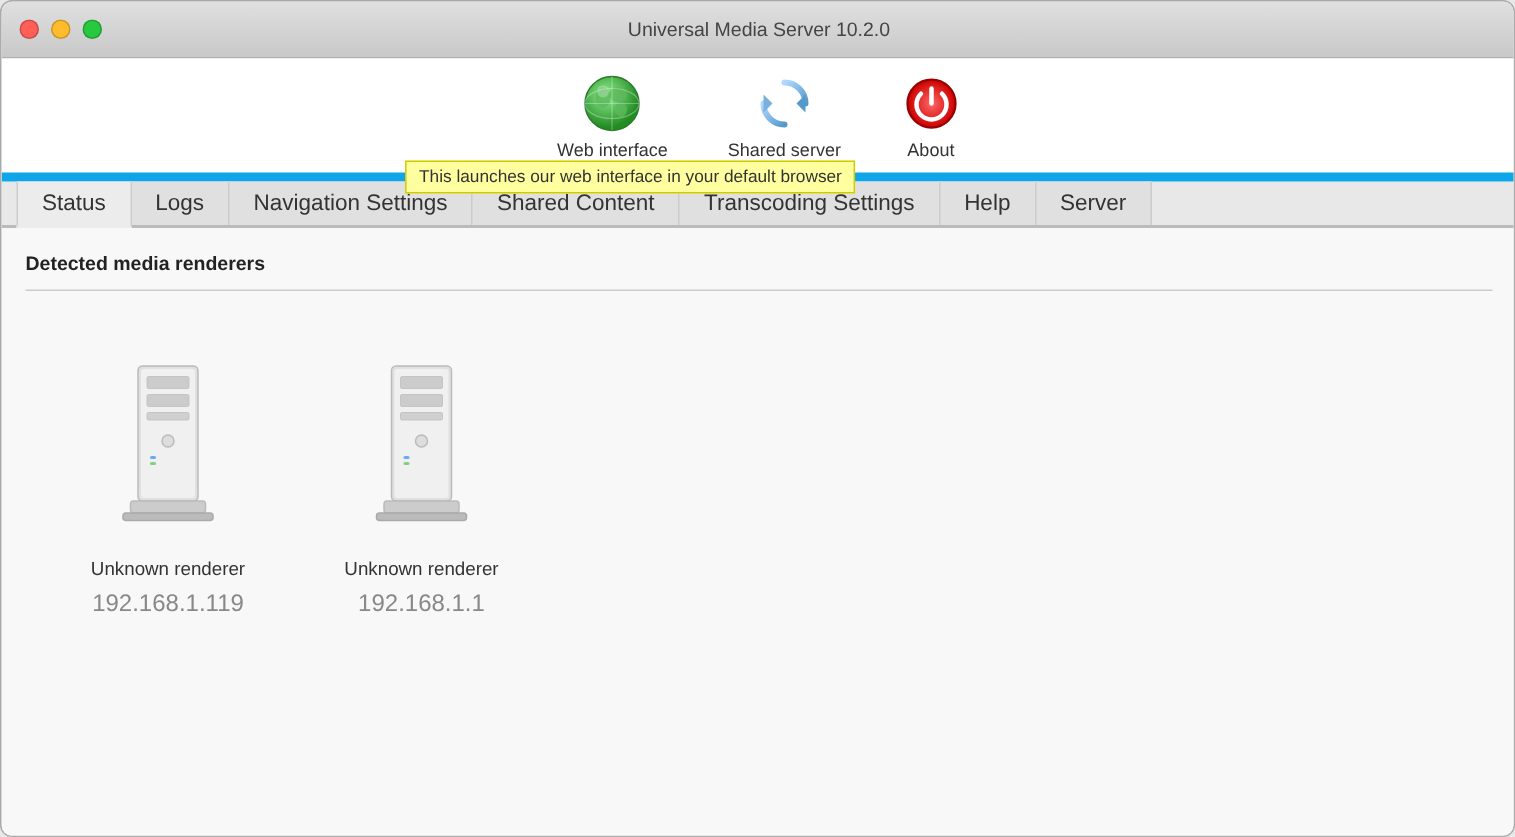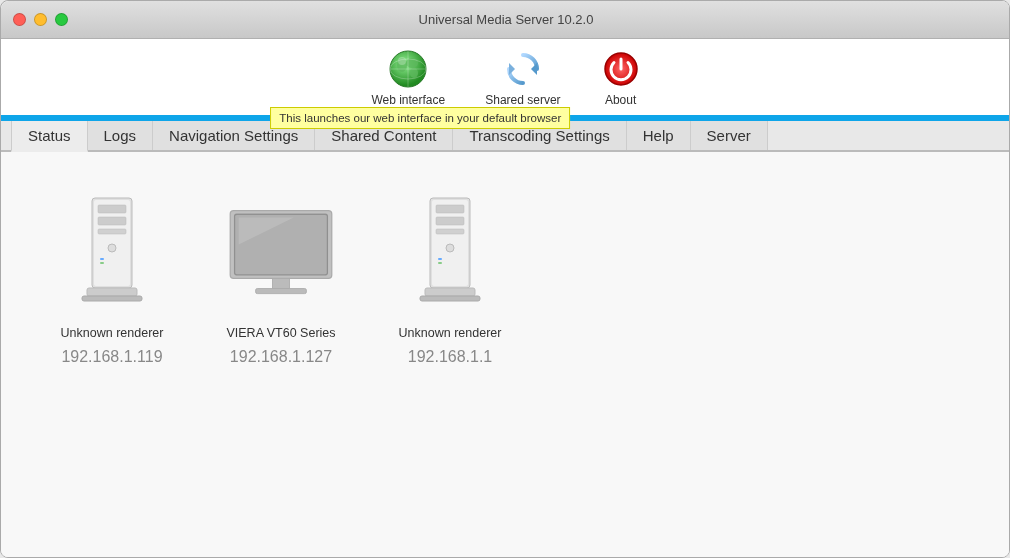--- a/index.html
+++ b/index.html
@@ -296,20 +296,21 @@
     <div class="tab active">Status</div>
     <div class="tab">Logs</div>
     <div class="tab">Navigation Settings</div>
     <div class="tab">Shared Content</div>
     <div class="tab">Transcoding Settings</div>
     <div class="tab">Help</div>
     <div class="tab">Server</div>
   </div>
 
   <div class="content">
+    <div class="section-title">Detected media renderers</div>
 
     <div class="renderer-grid">
 
       <div class="renderer-item">
         <div class="renderer-icon-wrap">
           <svg width="80" height="120" viewBox="0 0 80 120">
 
             <rect x="20" y="5" width="40" height="90" rx="3" ry="3" fill="#e0e0e0" stroke="#bbb" stroke-width="1"></rect>
             <rect x="22" y="7" width="36" height="86" rx="2" ry="2" fill="#f0f0f0"></rect>
 
@@ -323,39 +324,20 @@
             <rect x="28" y="69" width="4" height="2" rx="1" fill="#88cc88"></rect>
 
             <rect x="15" y="95" width="50" height="8" rx="2" fill="#ccc" stroke="#bbb" stroke-width="1"></rect>
             <rect x="10" y="103" width="60" height="5" rx="2" fill="#bbb" stroke="#aaa" stroke-width="1"></rect>
           </svg>
         </div>
         <span class="renderer-name">Unknown renderer</span>
         <span class="renderer-ip">192.168.1.119</span>
       </div>
 
-      <div class="renderer-item">
-        <div class="renderer-icon-wrap">
-          <svg width="130" height="120" viewBox="0 0 130 120">
-
-            <rect x="5" y="10" width="120" height="80" rx="4" ry="4" fill="#c0c0c0" stroke="#aaa" stroke-width="1.5"></rect>
-
-            <rect x="10" y="14" width="110" height="72" rx="2" fill="#999" stroke="#888" stroke-width="1"></rect>
-            <rect x="11" y="15" width="108" height="70" rx="2" fill="#b0b0b0"></rect>
-
-            <polygon points="15,18 80,18 15,50" fill="rgba(255,255,255,0.15)"></polygon>
-
-            <rect x="55" y="90" width="20" height="12" fill="#bbb" stroke="#aaa" stroke-width="1"></rect>
-
-            <rect x="35" y="102" width="60" height="6" rx="2" fill="#bbb" stroke="#aaa" stroke-width="1"></rect>
-          </svg>
-        </div>
-        <span class="renderer-name">VIERA VT60 Series</span>
-        <span class="renderer-ip">192.168.1.127</span>
-      </div>
 
       <div class="renderer-item">
         <div class="renderer-icon-wrap">
           <svg width="80" height="120" viewBox="0 0 80 120">
             <rect x="20" y="5" width="40" height="90" rx="3" ry="3" fill="#e0e0e0" stroke="#bbb" stroke-width="1"></rect>
             <rect x="22" y="7" width="36" height="86" rx="2" ry="2" fill="#f0f0f0"></rect>
             <rect x="26" y="12" width="28" height="8" rx="1" fill="#ccc" stroke="#bbb" stroke-width="0.5"></rect>
             <rect x="26" y="24" width="28" height="8" rx="1" fill="#ccc" stroke="#bbb" stroke-width="0.5"></rect>
             <rect x="26" y="36" width="28" height="5" rx="1" fill="#d0d0d0" stroke="#bbb" stroke-width="0.5"></rect>
             <circle cx="40" cy="55" r="4" fill="#ddd" stroke="#bbb" stroke-width="1"></circle>

